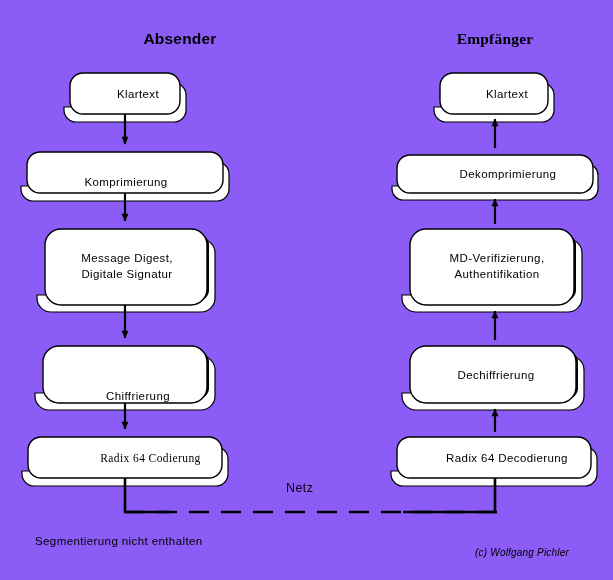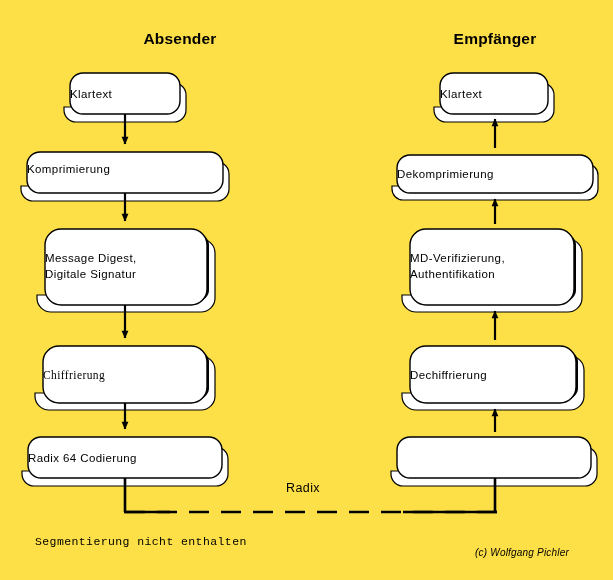--- a/index.html
+++ b/index.html
@@ -4,21 +4,21 @@
 <style>
   html, body {
     margin: 0;
     padding: 0;
     background: #ffffff;
   }
   #canvas {
     position: relative;
     width: 613px;
     height: 580px;
-    background: #fde047;
+    background: #8b5cf6;
     overflow: hidden;
     font-family: "Liberation Sans", sans-serif;
   }
   #svg-layer {
     position: absolute;
     left: 0;
     top: 0;
     width: 613px;
     height: 580px;
   }
@@ -29,29 +29,30 @@
     font-weight: bold;
     color: #000000;
     letter-spacing: 0.2px;
     white-space: nowrap;
   }
   .node-label {
     position: absolute;
     font-family: "Liberation Sans", sans-serif;
     font-size: 11.5px;
     color: #000000;
-    text-align: left;
+    text-align: center;
     line-height: 16px;
     white-space: pre-line;
     letter-spacing: 0.4px;
     pointer-events: none;
+    padding-left: 13px;
   }
   .free-text {
     position: absolute;
-    font-family: Liberation Mono, monospace;
+    font-family: Liberation Sans, sans-serif;
     font-size: 11.5px;
     color: #000000;
     white-space: nowrap;
     letter-spacing: 0.4px;
   }
   .net-text {
     position: absolute;
     font-family: "Liberation Sans", sans-serif;
     font-size: 12.5px;
     color: #000000;
@@ -160,36 +161,37 @@
 
     <path d="M495,478 L495,512" stroke="#000000" stroke-width="2.6" fill="none"></path>
 
     <line x1="125" y1="512" x2="497" y2="512" stroke="#000000" stroke-width="2.6" stroke-dasharray="20 12"></line>
 
     <line x1="124" y1="512" x2="170" y2="512" stroke="#000000" stroke-width="2.6"></line>
     <line x1="403" y1="512" x2="497" y2="512" stroke="#000000" stroke-width="2.6"></line>
   </svg>
 
   <div class="col-title" style="left:85px; top:30px; width:190px; text-align:center;">Absender</div>
-  <div class="col-title" style="left:400px; top:30px; width:190px; text-align:center;">Empfänger</div>
+  <div class="col-title" style="left:400px; top:30px; width:190px; text-align:center;font-family:Liberation Serif, serif;">Empfänger</div>
 
   <div class="node-label" style="left:70px; top:86px; width:110px;">Klartext</div>
-  <div class="node-label" style="left:27px; top:161px; width:172px;">Komprimierung</div>
+  <div class="node-label" style="left:27px; top:174px; width:172px;">Komprimierung</div>
   <div class="node-label" style="left:45px; top:250px; width:138px;">Message Digest,
 Digitale Signatur</div>
-  <div class="node-label" style="left:43px; top:367px; width:164px;font-family:Liberation Serif, serif;">Chiffrierung</div>
-  <div class="node-label" style="left:28px; top:450px; width:219px;">Radix 64 Codierung</div>
+  <div class="node-label" style="left:43px; top:388px; width:164px;">Chiffrierung</div>
+  <div class="node-label" style="left:28px; top:450px; width:219px;font-family:Liberation Serif, serif;">Radix 64 Codierung</div>
 
   <div class="node-label" style="left:440px; top:86px; width:108px;">Klartext</div>
   <div class="node-label" style="left:397px; top:166px; width:196px;">Dekomprimierung</div>
   <div class="node-label" style="left:410px; top:250px; width:148px;">MD-Verifizierung,
 Authentifikation</div>
   <div class="node-label" style="left:410px; top:367px; width:146px;">Dechiffrierung</div>
-
-  <div class="net-text" style="left:286px; top:481px;">Radix</div>
+  <div class="node-label" style="left:397px; top:450px; width:194px;">Radix 64 Decodierung</div>
+
+  <div class="net-text" style="left:286px; top:481px;">Netz</div>
 
   <div class="free-text" style="left:35px; top:535px;">Segmentierung nicht enthalten</div>
 
   <div class="credit-text" style="left:475px; top:547px;">(c) Wolfgang Pichler</div>
 
   <div class="hit" style="left:70px;  top:73px;  width:110px; height:41px;"></div>
   <div class="hit" style="left:27px;  top:152px; width:196px; height:41px;"></div>
   <div class="hit" style="left:45px;  top:229px; width:162px; height:76px;"></div>
   <div class="hit" style="left:43px;  top:346px; width:164px; height:57px;"></div>
   <div class="hit" style="left:28px;  top:437px; width:194px; height:41px;"></div>

